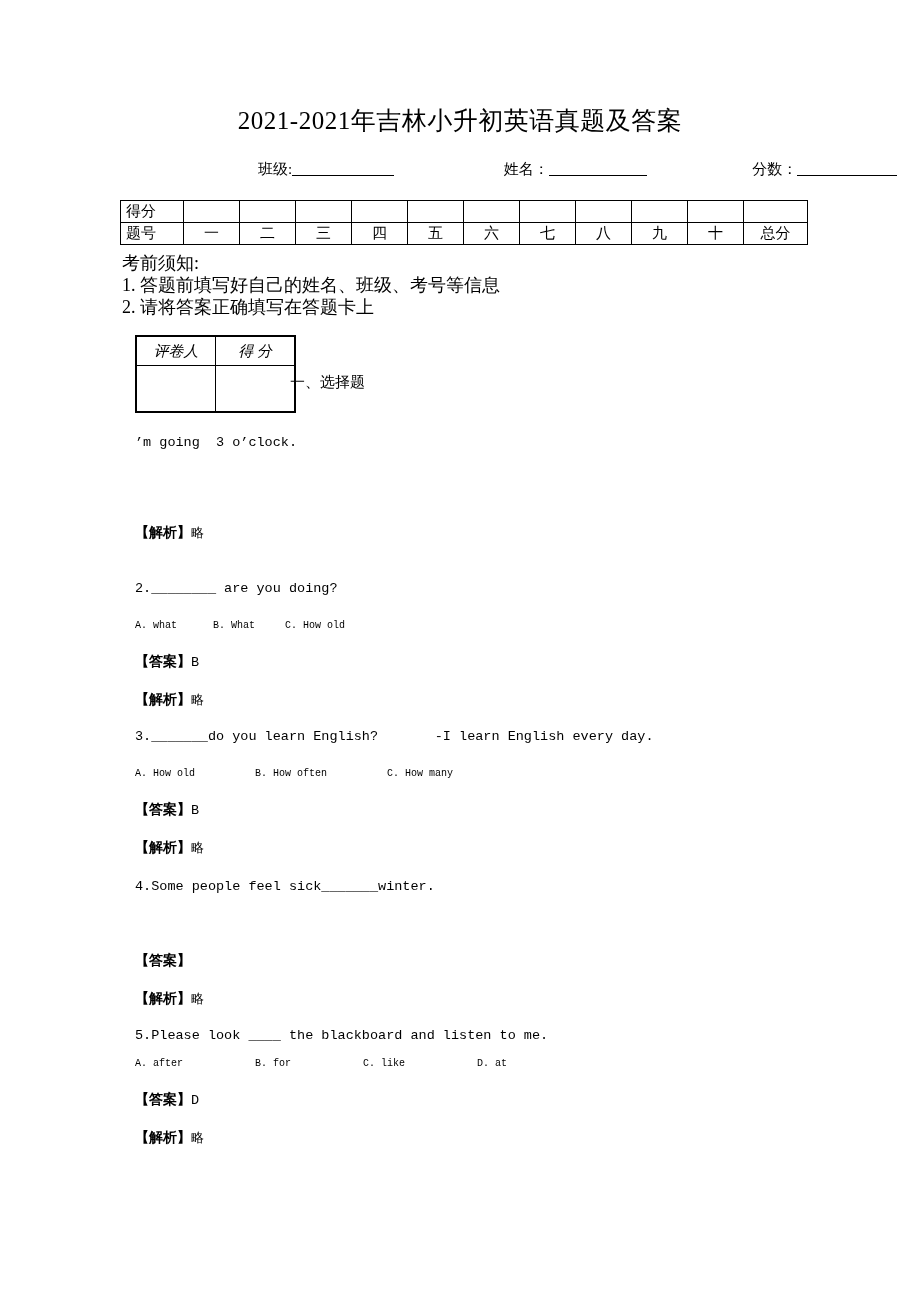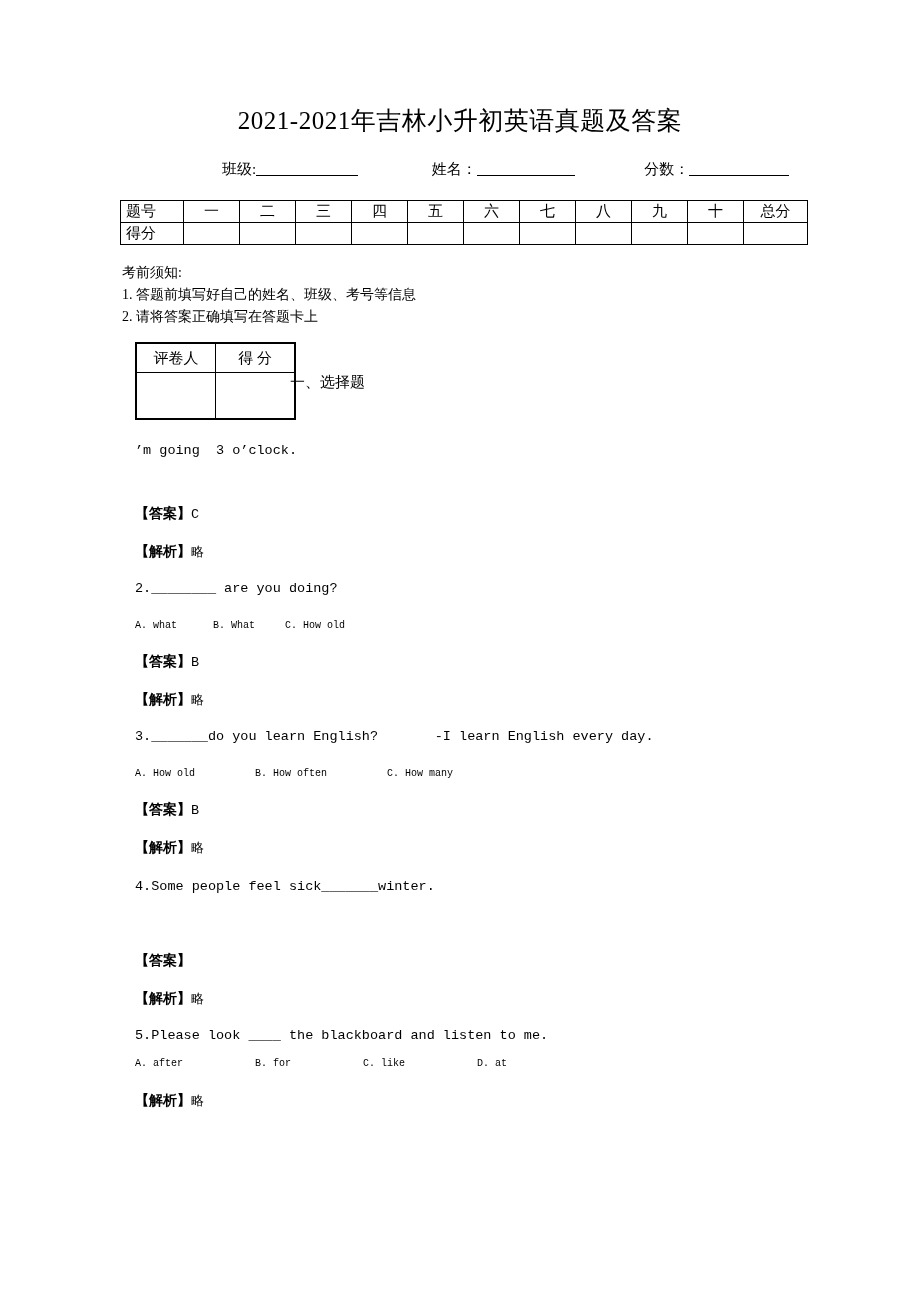--- a/index.html
+++ b/index.html
@@ -43,20 +43,21 @@
     position: absolute;
     left: 222px;
     top: 160px;
     width: 600px;
     font-size: 15px;
     white-space: nowrap;
   }
   .id-field {
     display: inline-block;
     white-space: nowrap;
+    margin-left: 36px;
   }
   .id-label { font-size: 15px; }
   .id-blank {
     display: inline-block;
     border-bottom: 1px solid #000;
     height: 14px;
     vertical-align: -2px;
   }
   .gap-a { display: inline-block; width: 66px; }
   .gap-b { display: inline-block; width: 62px; }
@@ -80,31 +81,31 @@
   }
   .score-table td.lab { width: 57px; text-align: left; padding-left: 5px; }
   .score-table td.num { width: 55px; }
   .score-table td.tot { width: 63px; }
 
   
   .notes {
     position: absolute;
     left: 122px;
     top: 252px;
-    font-size: 14px;
+    font-size: 18px;
     line-height: 22px;
-    margin-top: 10px;
   }
   .notes div { white-space: nowrap; }
 
   
   .grader-wrap {
     position: absolute;
     left: 135px;
-    top: 342px;
+    top: 335px;
+    font-style: italic;
   }
   .grader-table {
     border-collapse: collapse;
     table-layout: fixed;
     border: 2px solid #000;
   }
   .grader-table td {
     border: 1px solid #000;
     width: 78px;
     font-size: 15px;
@@ -169,47 +170,47 @@
     <span class="id-field"><span class="id-label">班级:</span><span class="id-blank" style="width:102px"></span></span>
     <span class="gap-a"></span>
     <span class="id-field"><span class="id-label">姓名：</span><span class="id-blank" style="width:98px"></span></span>
     <span class="gap-b"></span>
     <span class="id-field"><span class="id-label">分数：</span><span class="id-blank" style="width:100px"></span></span>
   </div>
 
   <table class="score-table">
     <tbody>
         <tr>
+      <td class="lab">得分</td>
+      <td class="num"></td>
+      <td class="num"></td>
+      <td class="num"></td>
+      <td class="num"></td>
+      <td class="num"></td>
+      <td class="num"></td>
+      <td class="num"></td>
+      <td class="num"></td>
+      <td class="num"></td>
+      <td class="num"></td>
+      <td class="tot"></td>
+    </tr>
+    <tr>
       <td class="lab">题号</td>
       <td class="num">一</td>
       <td class="num">二</td>
       <td class="num">三</td>
       <td class="num">四</td>
       <td class="num">五</td>
       <td class="num">六</td>
       <td class="num">七</td>
       <td class="num">八</td>
       <td class="num">九</td>
       <td class="num">十</td>
       <td class="tot">总分</td>
     </tr>
-    <tr>
-      <td class="lab">得分</td>
-      <td class="num"></td>
-      <td class="num"></td>
-      <td class="num"></td>
-      <td class="num"></td>
-      <td class="num"></td>
-      <td class="num"></td>
-      <td class="num"></td>
-      <td class="num"></td>
-      <td class="num"></td>
-      <td class="num"></td>
-      <td class="tot"></td>
-    </tr>
   </tbody>
     </table>
 
   <div class="notes">
     <div>考前须知:</div>
     <div>1. 答题前填写好自己的姓名、班级、考号等信息</div>
     <div>2. 请将答案正确填写在答题卡上</div>
   </div>
 
   <div class="grader-wrap">
@@ -223,25 +224,24 @@
         <td class="body"></td>
         <td class="body"></td>
       </tr>
     </tbody>
       </table>
   </div>
   <div class="section-title">一、选择题</div>
 
   <div class="qbody">
 
-    <div class="blk" style="top:12px">
+    <div class="blk" style="top:4px">
       <div class="q-stem">’m going  3 o’clock.</div>
     </div>
     <div class="blk" style="top:75px">
-      <div class="ans-line"><span class="tag">【答案】</span><span class="val">C</span></div>
       <div class="exp-line" style="margin-top:19px"><span class="tag">【解析】</span><span class="val">略</span></div>
     </div>
 
     <div class="blk" style="top:150px">
       <div class="q-stem">2.________ are you doing?</div>
       <div class="q-options" style="margin-top:19px">A. what      B. What     C. How old</div>
       <div class="ans-line" style="margin-top:18px"><span class="tag">【答案】</span><span class="val">B</span></div>
       <div class="exp-line" style="margin-top:19px"><span class="tag">【解析】</span><span class="val">略</span></div>
     </div>
 
@@ -256,17 +256,18 @@
       <div class="q-stem">4.Some people feel sick_______winter.</div>
     </div>
     <div class="blk" style="top:522px">
       <div class="ans-line"><span class="tag">【答案】</span><span class="val"></span></div>
       <div class="exp-line" style="margin-top:19px"><span class="tag">【解析】</span><span class="val">略</span></div>
     </div>
 
     <div class="blk" style="top:597px">
       <div class="q-stem">5.Please look ____ the blackboard and listen to me.</div>
       <div class="q-options" style="margin-top:10px">A. after            B. for            C. like            D. at</div>
+      <div class="ans-line" style="margin-top:18px"><span class="tag">【答案】</span><span class="val">D</span></div>
       <div class="exp-line" style="margin-top:19px"><span class="tag">【解析】</span><span class="val">略</span></div>
     </div>
 
   </div>
 </div>
 
 </body></html>

